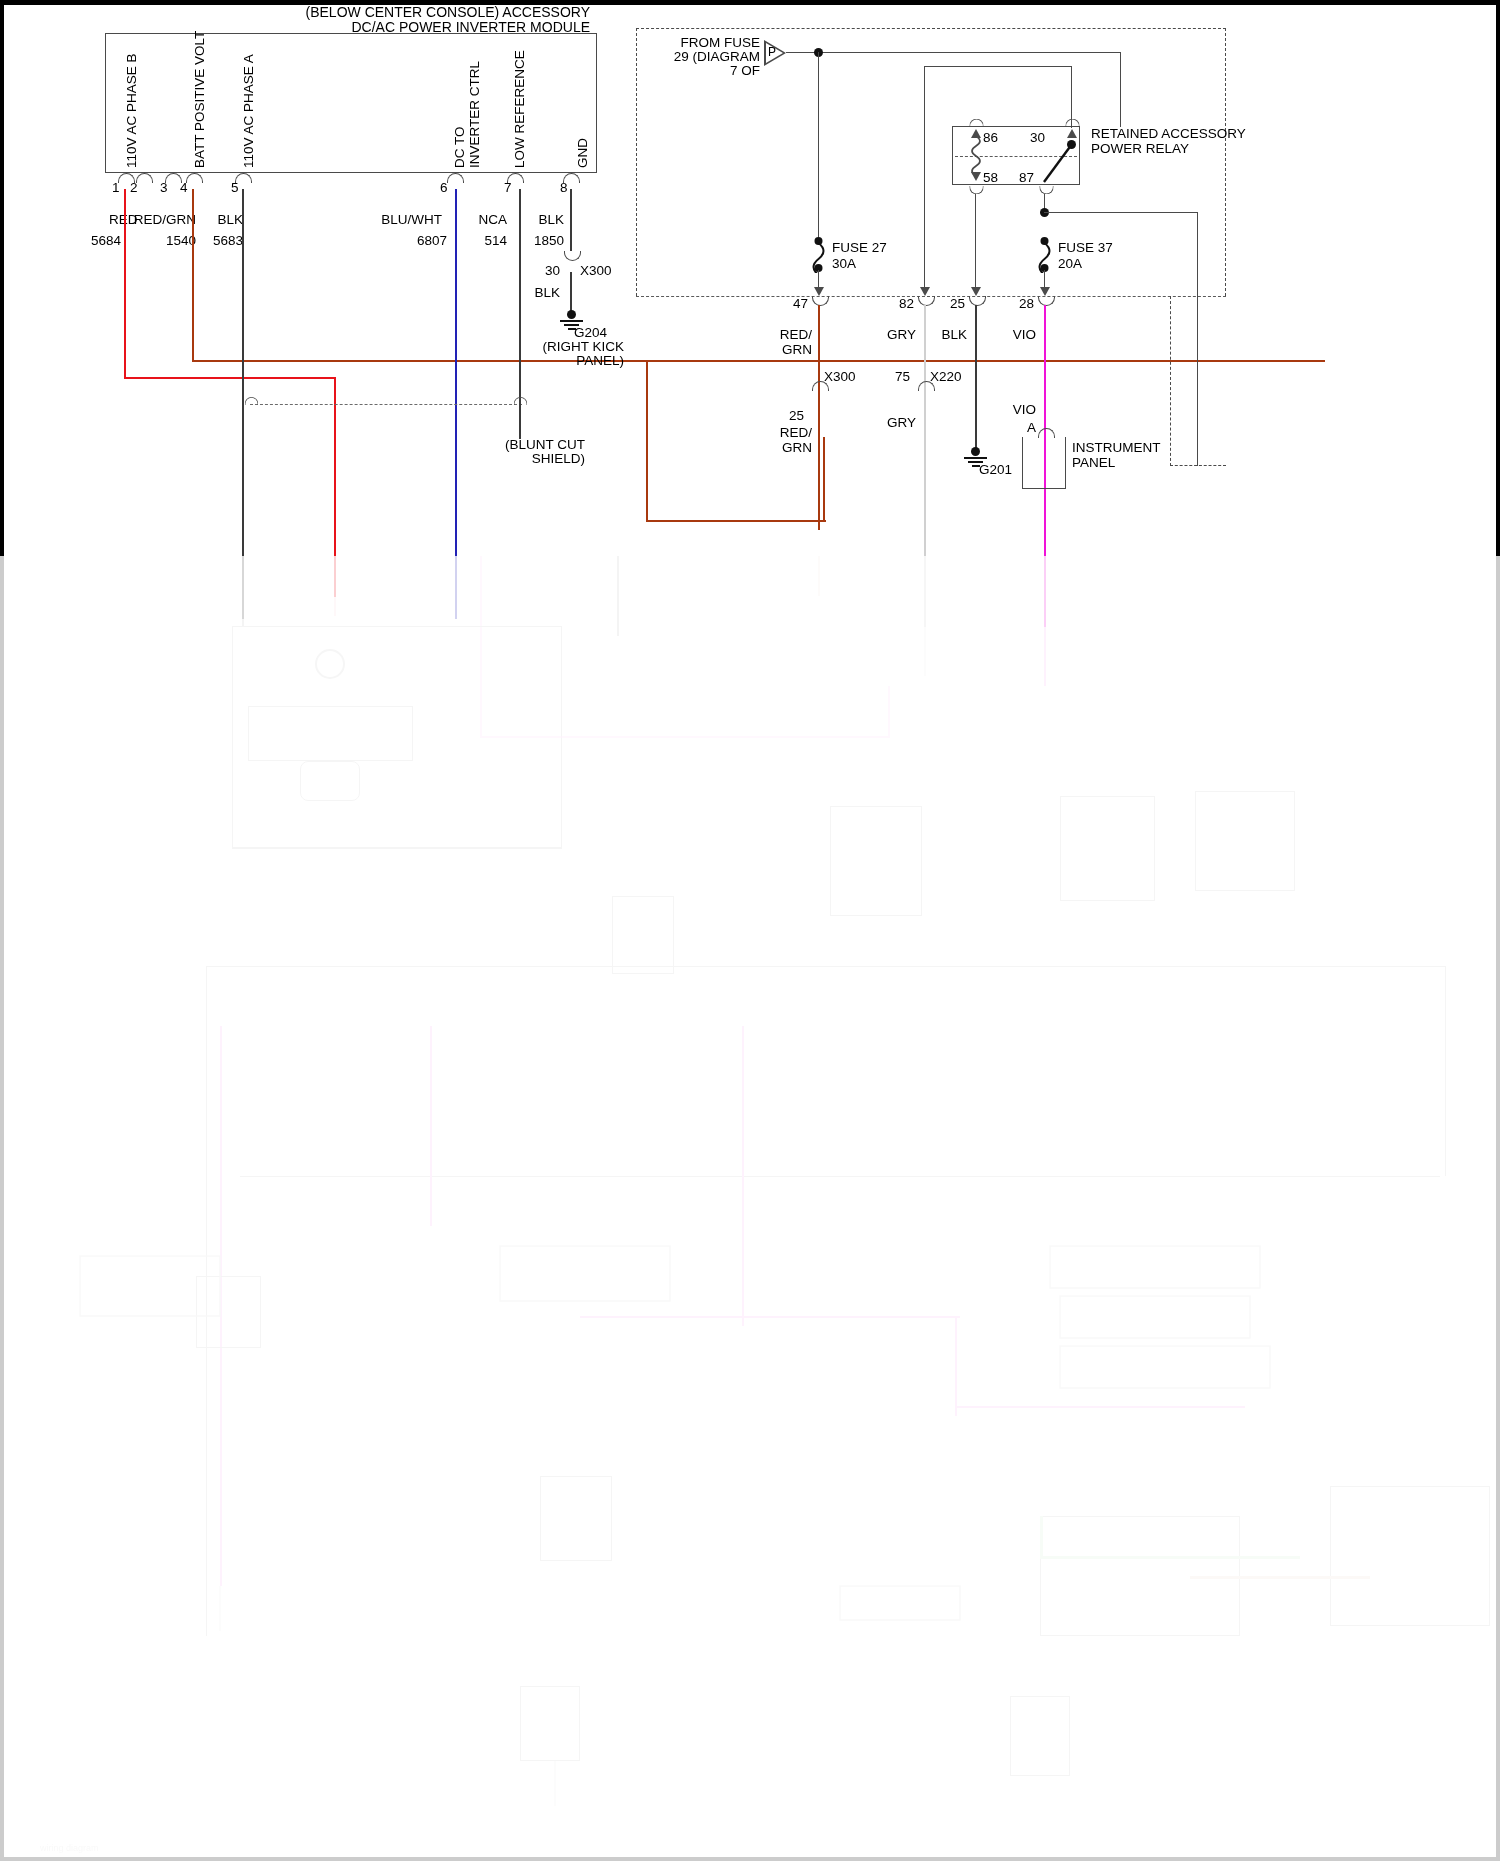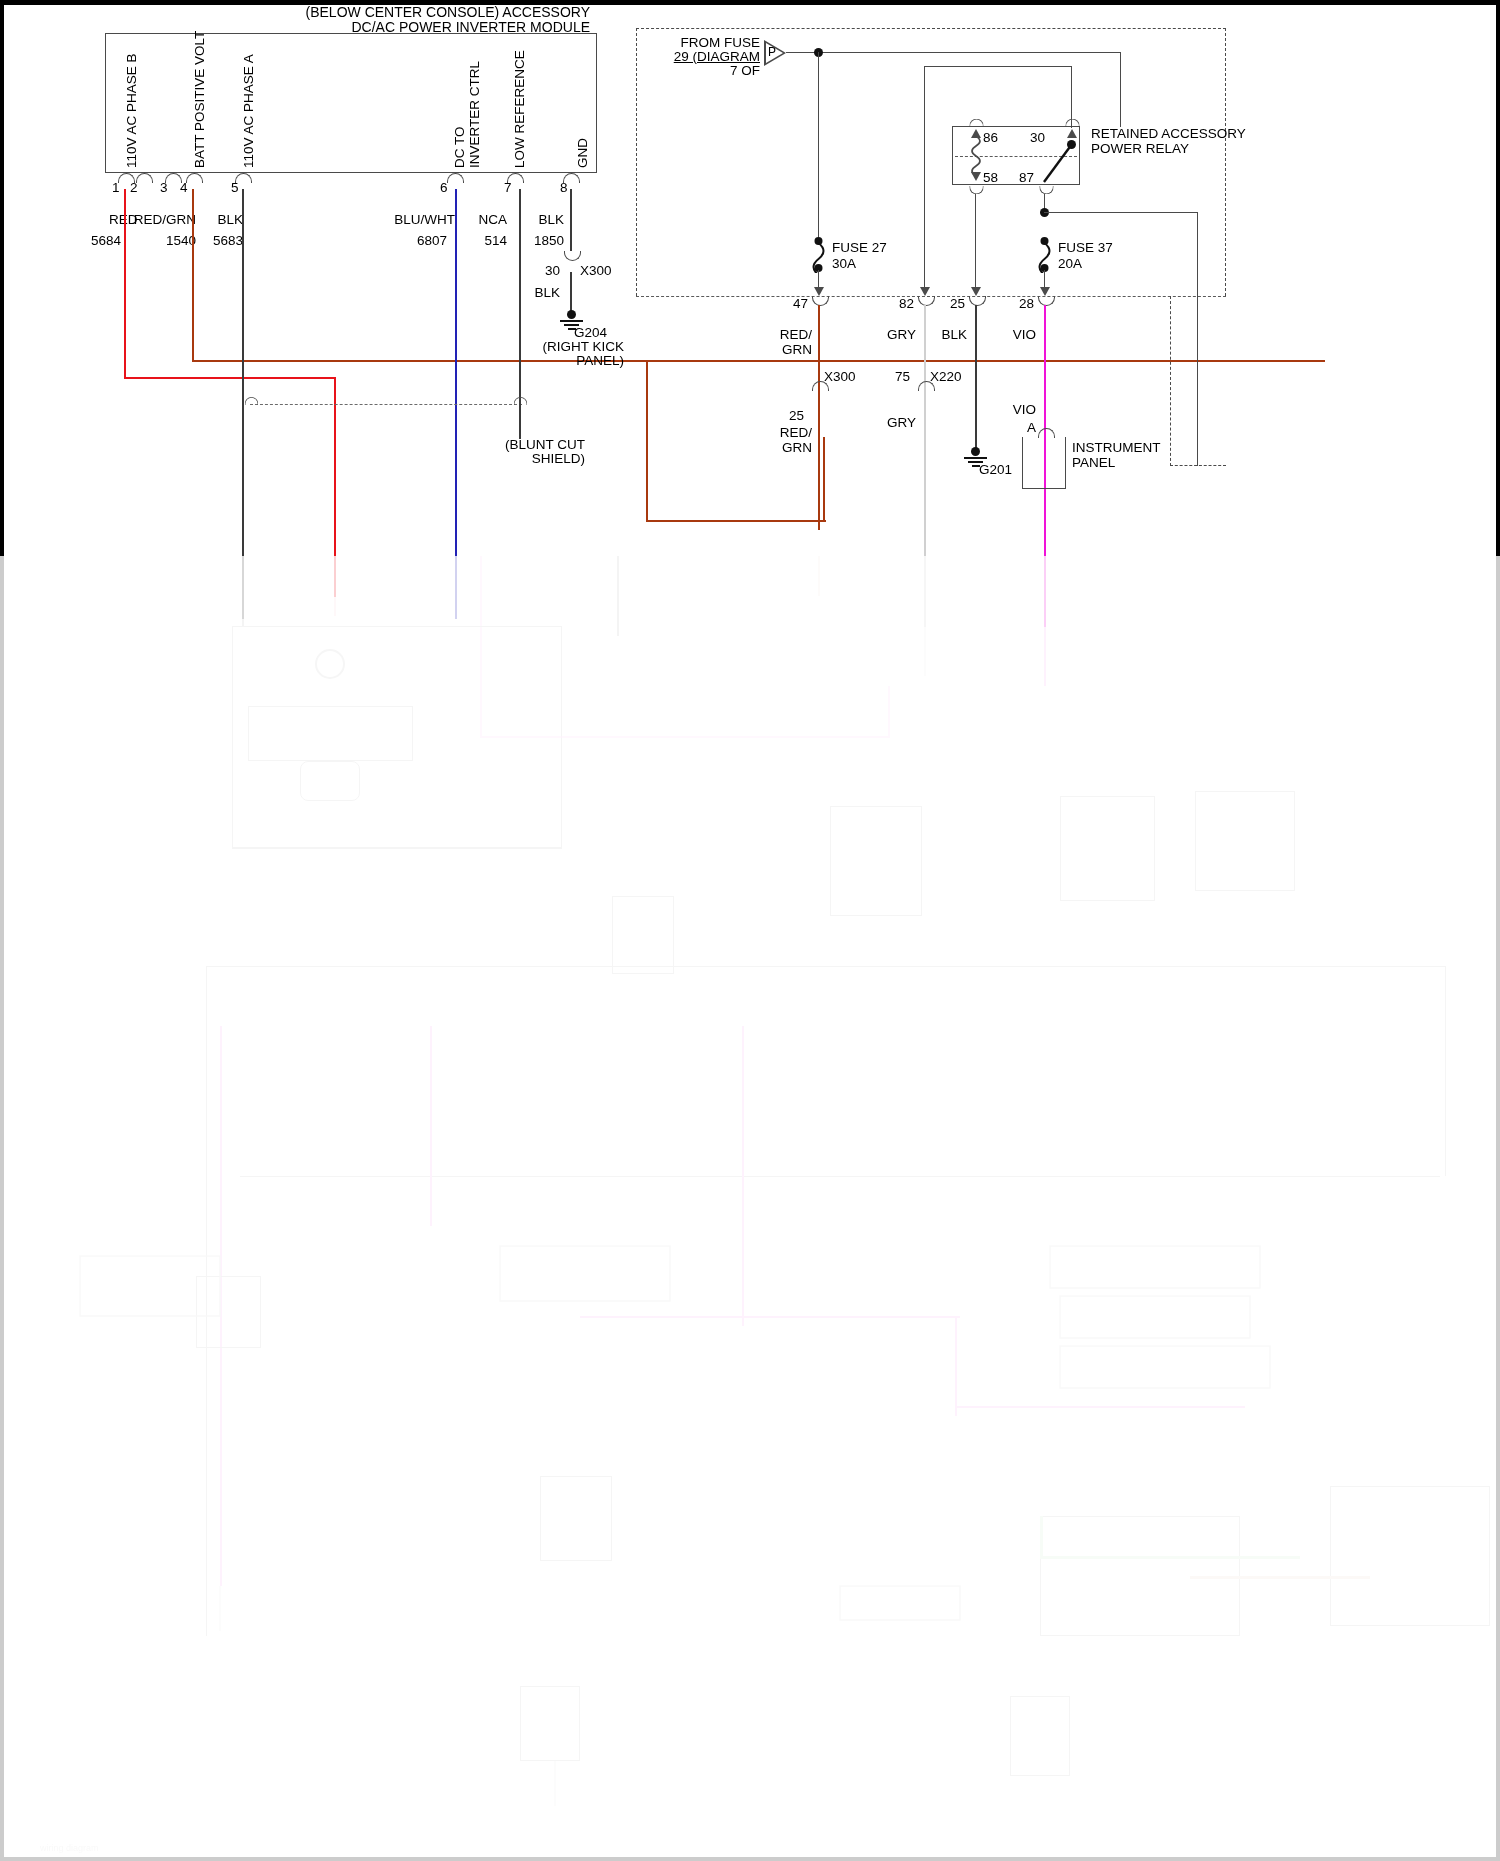--- a/index.html
+++ b/index.html
@@ -105,21 +105,21 @@
 
   <div class="txt" style="left:109px;top:212px;">RED</div>
   <div class="txt" style="left:91px;top:233px;">5684</div>
 
   <div class="txt r" style="left:120px;top:212px;width:76px;">RED/GRN</div>
   <div class="txt r" style="left:120px;top:233px;width:76px;">1540</div>
 
   <div class="txt r" style="left:185px;top:212px;width:58px;">BLK</div>
   <div class="txt r" style="left:185px;top:233px;width:58px;">5683</div>
 
-  <div class="txt r" style="left:379px;top:212px;width:76px;">BLU/WHT</div>
+  <div class="txt r" style="left:366px;top:212px;width:76px;">BLU/WHT</div>
   <div class="txt r" style="left:371px;top:233px;width:76px;">6807</div>
 
   <div class="txt r" style="left:455px;top:212px;width:52px;">NCA</div>
   <div class="txt r" style="left:455px;top:233px;width:52px;">514</div>
 
   <div class="txt r" style="left:512px;top:212px;width:52px;">BLK</div>
   <div class="txt r" style="left:512px;top:233px;width:52px;">1850</div>
 
   <div class="w v w-red" style="left:124px;top:189px;height:190px;"></div>
   <div class="w h w-red" style="left:124px;top:377px;width:212px;"></div>
@@ -158,21 +158,21 @@
 
   <div class="w v w-redgrn" style="left:646px;top:360px;height:162px;"></div>
   <div class="w h w-redgrn" style="left:646px;top:520px;width:180px;"></div>
   <div class="w v w-redgrn" style="left:823px;top:437px;height:85px;"></div>
 
   <div class="dashbox" style="left:636px;top:28px;width:590px;height:268px;border-bottom:none;"></div>
   <div class="dashline-h" style="left:636px;top:296px;width:590px;"></div>
   <div class="dashbox" style="left:1170px;top:296px;width:56px;height:170px;border-top:none;border-right:none;"></div>
 
   <div class="txt r" style="left:640px;top:35px;width:120px;">FROM FUSE</div>
-  <div class="txt r" style="left:640px;top:49px;width:120px;text-decoration:underline;">29 (DIAGRAM</div>
+  <div class="txt r" style="left:640px;top:49px;width:120px;">29 (DIAGRAM</div>
   <div class="txt r" style="left:640px;top:63px;width:120px;">7 OF</div>
   <div class="tri" style="left:764px;top:40px;"></div>
   <div class="tri-in" style="left:766px;top:43px;"></div>
   <div class="txt" style="left:768px;top:45px;font-size:12px;">P</div>
 
   <div class="hline" style="left:786px;top:52px;width:335px;"></div>
   <div class="splice" style="left:814px;top:48px;"></div>
   <div class="vline" style="left:818px;top:52px;height:185px;"></div>
   <div class="vline" style="left:1120px;top:52px;height:75px;"></div>
 

